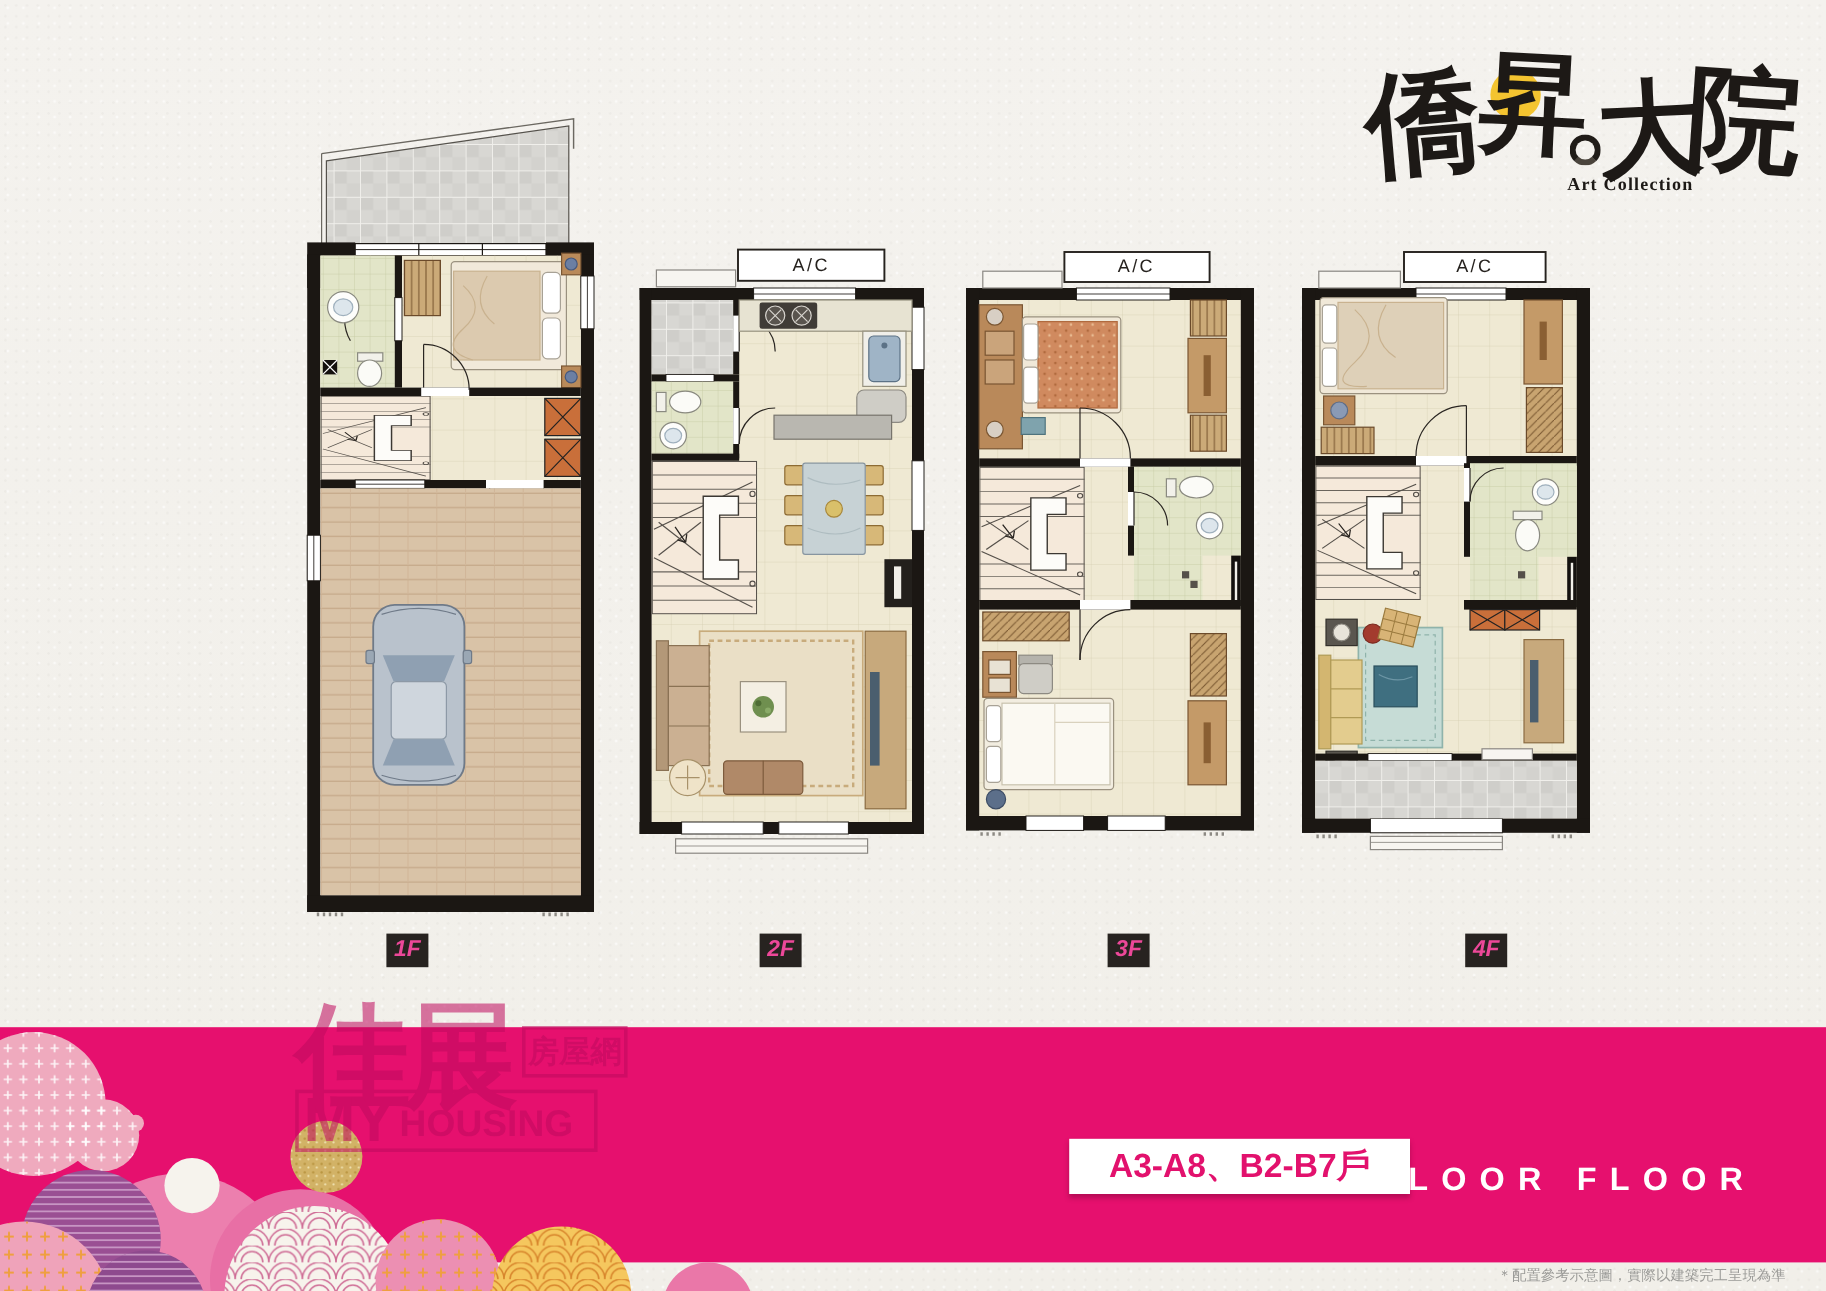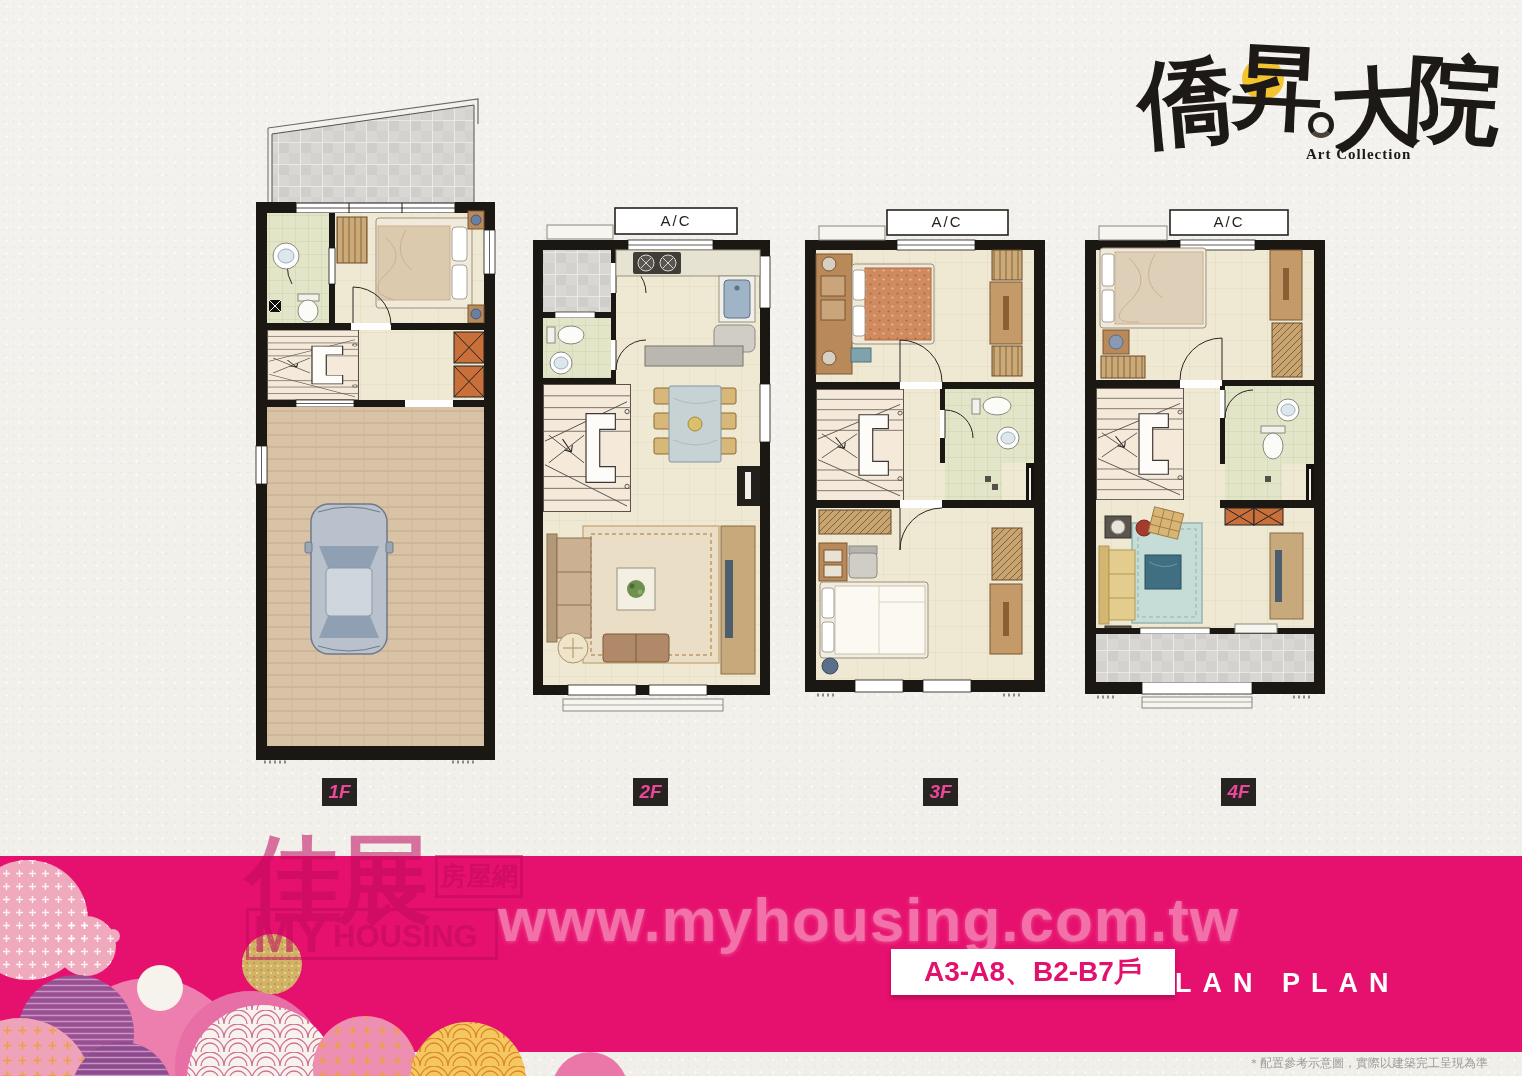--- a/index.html
+++ b/index.html
@@ -571,22 +571,21 @@
   <div class="mh">
     <div>
       <span class="zh">佳展</span><span class="site"><b>房屋網</b></span>
     </div>
     <div class="row2">
       <span class="my">MY</span>
       <span class="housing">HOUSING</span>
     </div>
   </div>
 
-  <div class="wm-url">www.myhousing.com.tw</div>
 
   <div class="units-box">
     <span>A3-A8、B2-B7戶</span>
   </div>
-  <div class="bn-en">PLAN PLAN</div>
+  <div class="bn-en">FLOOR FLOOR</div>
 
   <div class="disclaimer">＊配置參考示意圖，實際以建築完工呈現為準</div>
 
 </div>
 
 </body></html>

